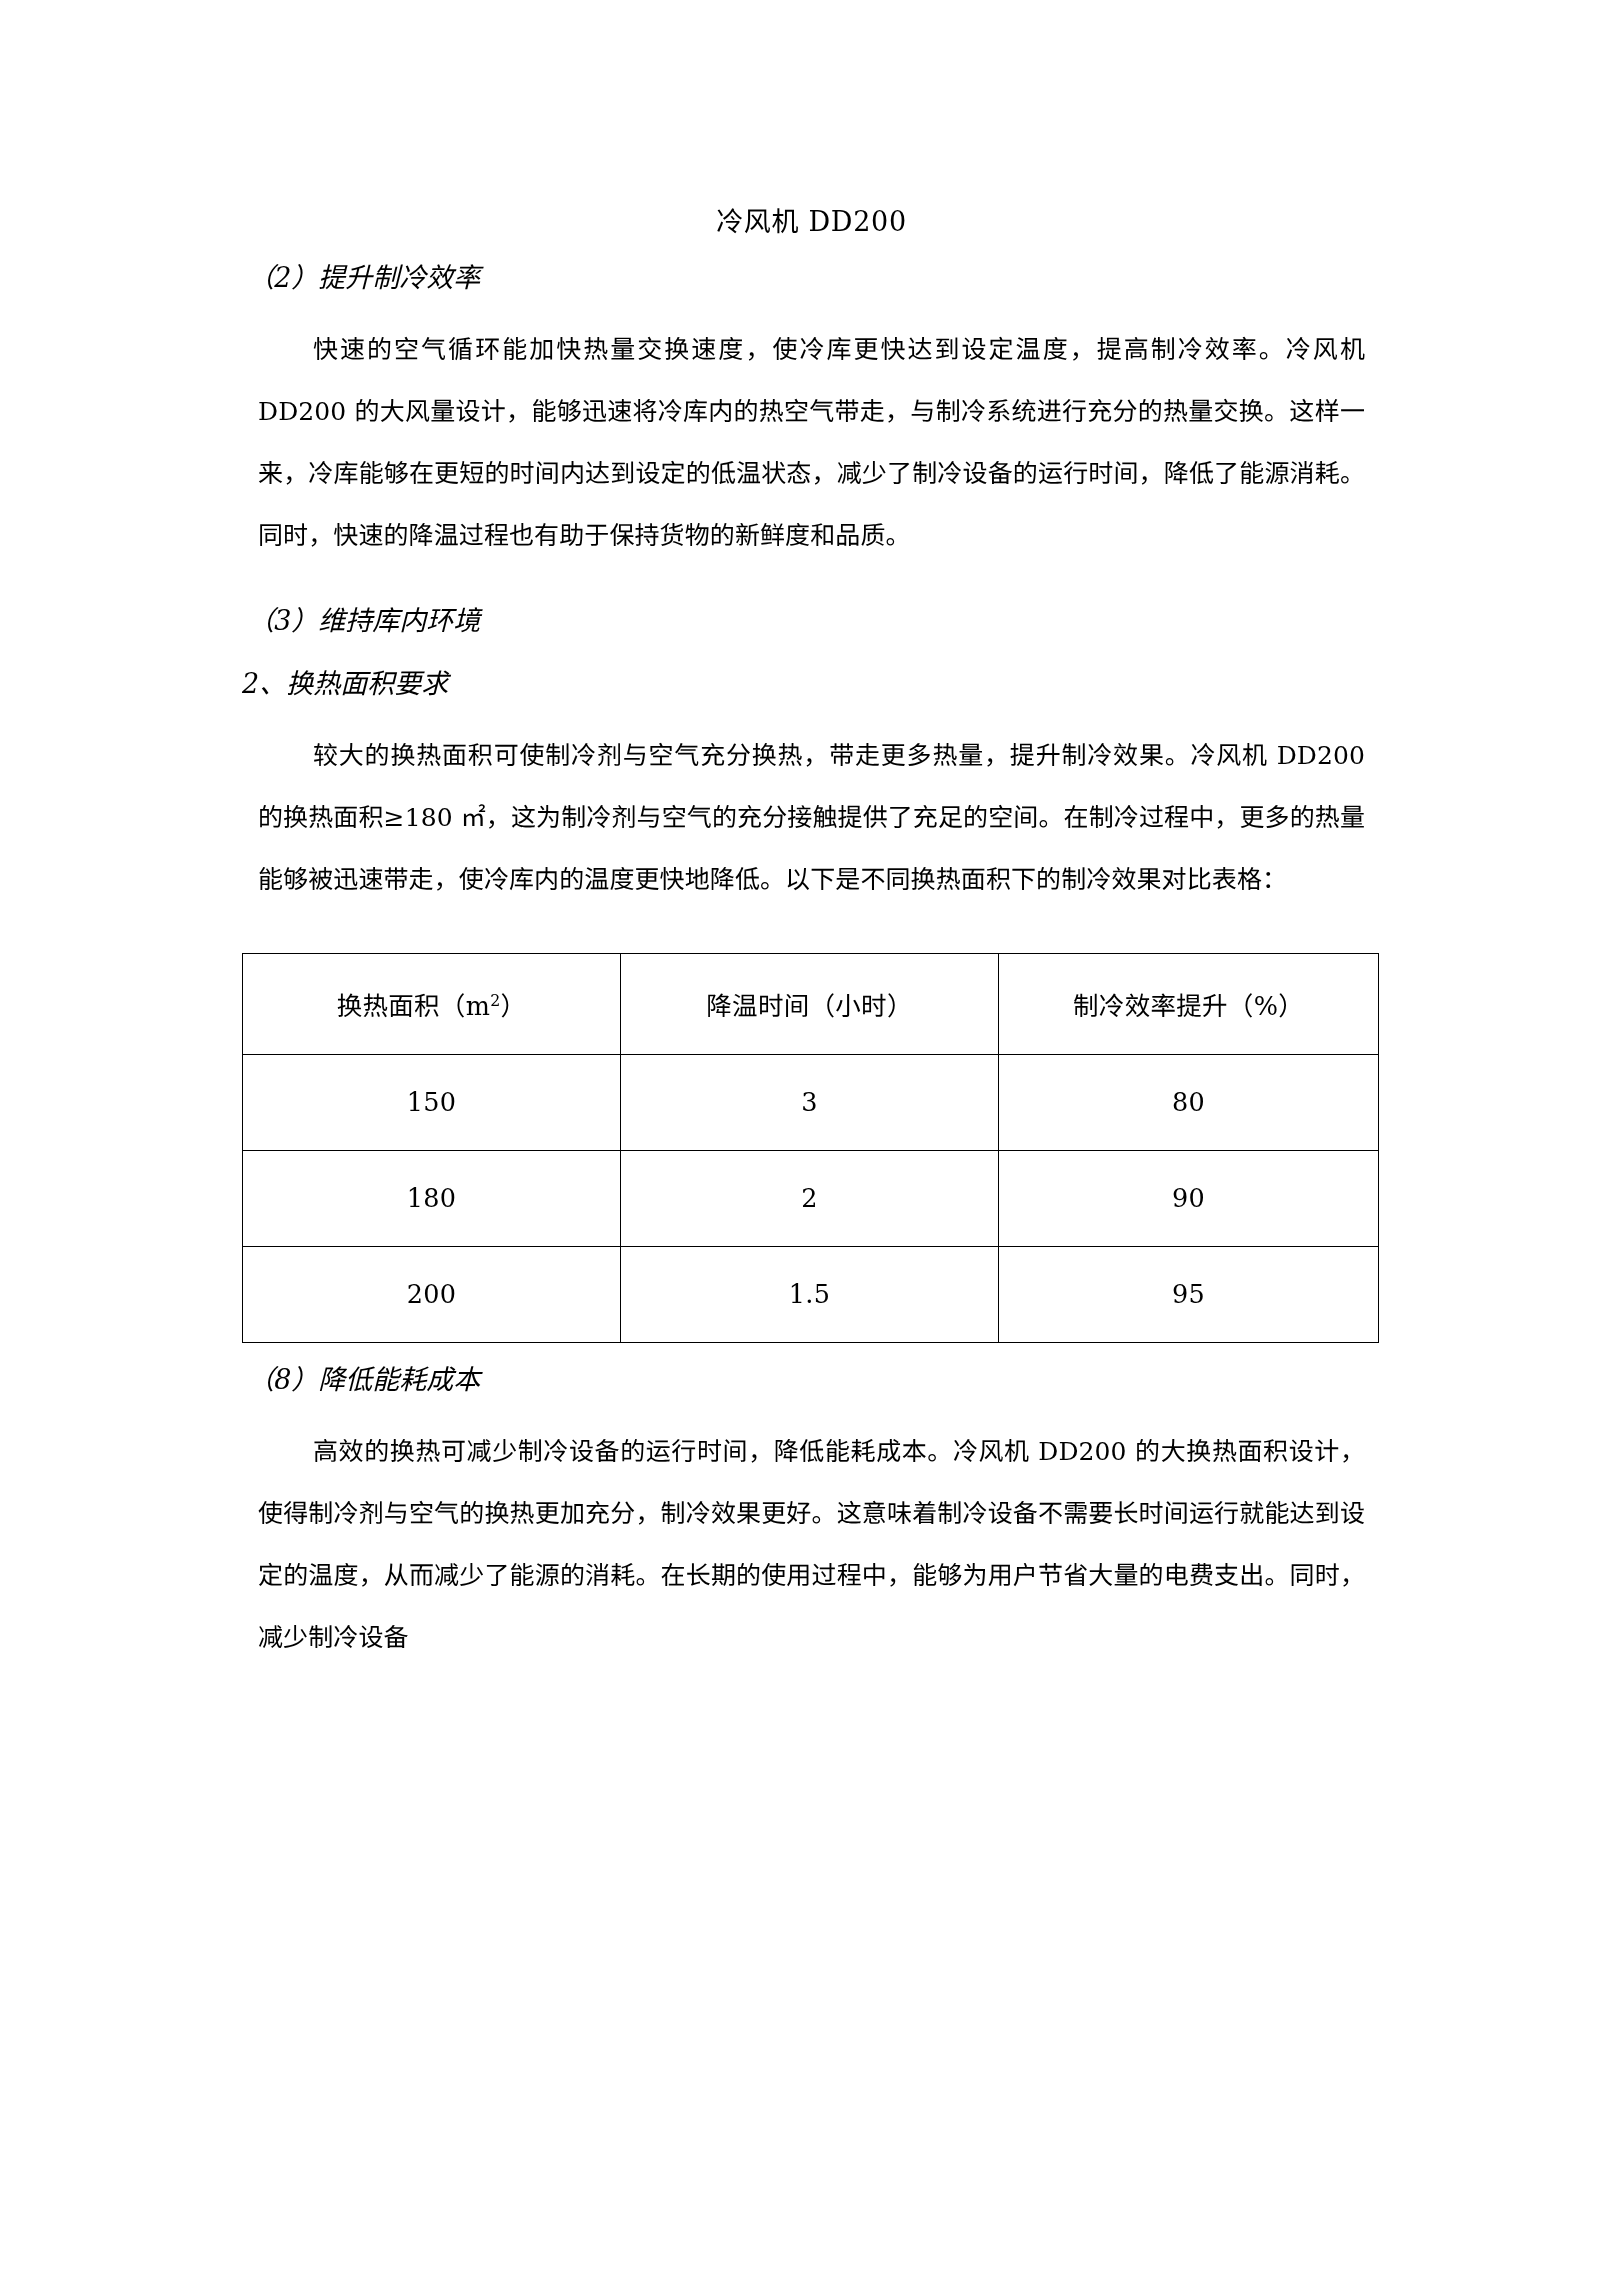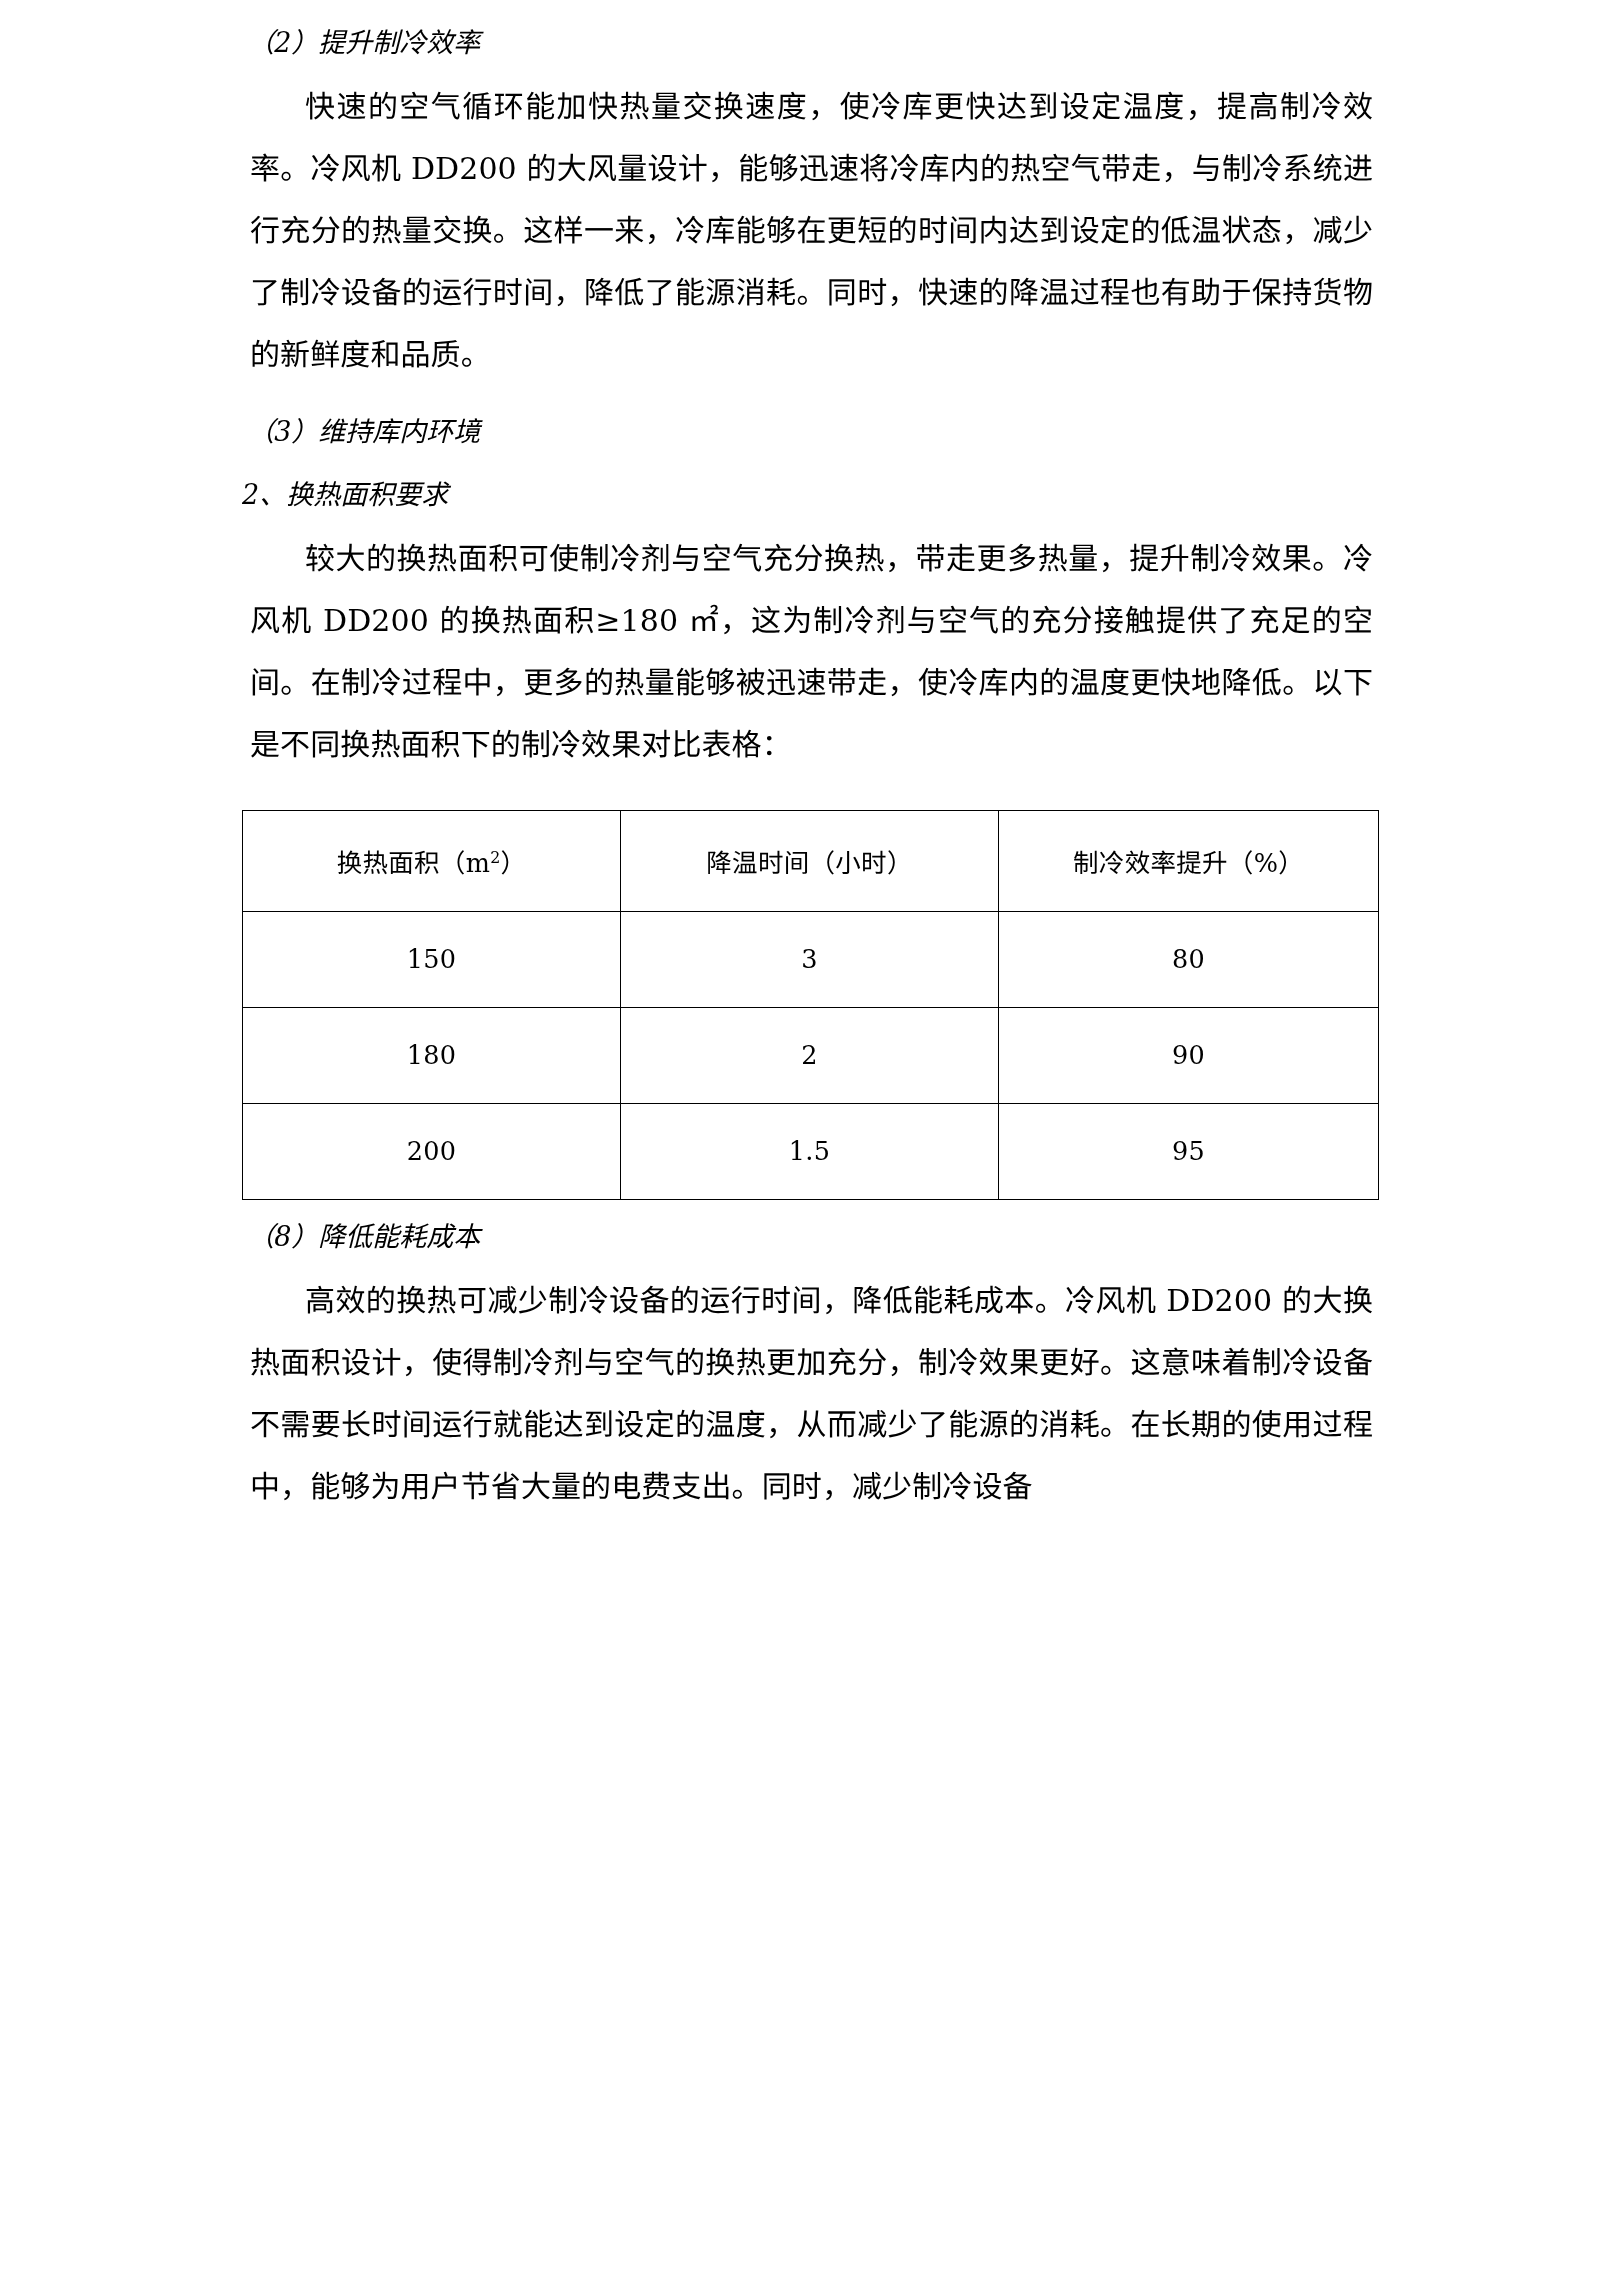--- a/index.html
+++ b/index.html
@@ -42,23 +42,23 @@
     margin: 0;
     text-indent: 0;
     white-space: nowrap;
     font-style: italic;
   }
   .heading.sub {
     padding-left: 5.2px;
   }
 
   .para {
-    font-size: 30px;
+    font-size: 25px;
     line-height: 62px;
-    margin: 8px;
+    margin: 16px;
     text-align: justify;
     text-justify: inter-ideograph;
     text-indent: 55px;
     letter-spacing: 0.1px;
   }
 
   .gap-sm { height: 11.8px; }
   .gap-md { height: 17px; }
   .gap-lg { height: 26px; }
 
@@ -90,20 +90,21 @@
     vertical-align: super;
     line-height: 0;
   }
 </style>
 </head>
 <body>
 
 <div class="page">
   <div class="content">
 
+    <div class="doc-title">冷风机 DD200</div>
 
     <div class="gap-md"></div>
 
     <div class="heading sub">（2）提升制冷效率</div>
     <div class="para">快速的空气循环能加快热量交换速度，使冷库更快达到设定温度，提高制冷效率。冷风机 DD200 的大风量设计，能够迅速将冷库内的热空气带走，与制冷系统进行充分的热量交换。这样一来，冷库能够在更短的时间内达到设定的低温状态，减少了制冷设备的运行时间，降低了能源消耗。同时，快速的降温过程也有助于保持货物的新鲜度和品质。</div>
 
     <div class="gap-sm"></div>
 
     <div class="heading sub">（3）维持库内环境</div>
 

